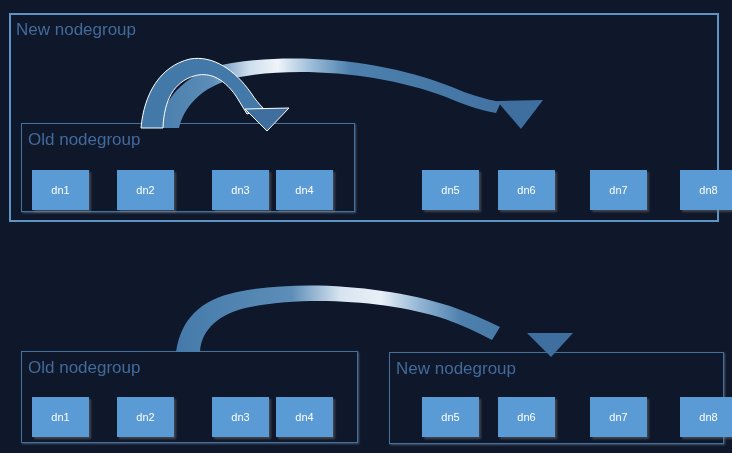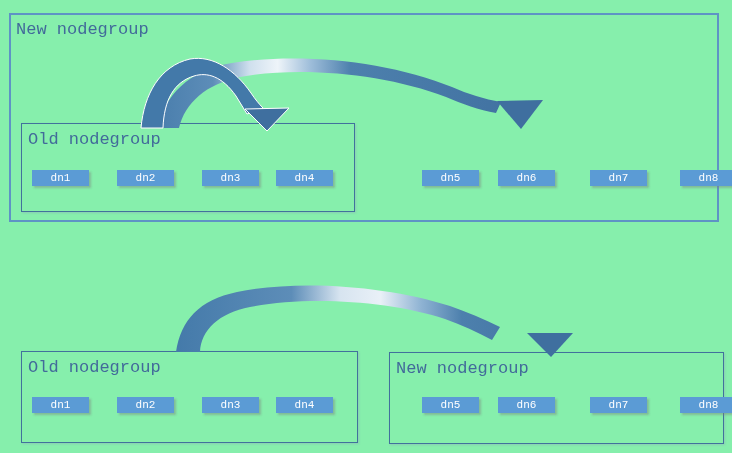--- a/index.html
+++ b/index.html
@@ -1,35 +1,35 @@
 <!DOCTYPE html>
 <html style="--node-fill: #5b9bd5; --node-text: #ffffff; --outer-box-border: #5e93c5; --inner-box-border: #41719c; --arrow-fill: #4379a9; --arrow-head-fill: #3f6f9f; --label-color: #426a9a;"><head>
 <meta charset="utf-8">
 <style>
   html,body{margin:0;padding:0;background:#ffffff;}
   .canvas{
-    position:relative;width:732px;height:453px;background:#86efac;
-    font-family:Liberation Mono, monospace;overflow:hidden;
+    position:relative;width:732px;height:453px;background:#0f172a;
+    font-family:Liberation Sans, sans-serif;overflow:hidden;
   }
   .gbox{position:absolute;box-sizing:border-box;background:transparent;}
   .t-outer{left:9px;top:13px;width:710px;height:209px;border:2px solid var(--outer-box-border);}
   .t-old{left:21px;top:123px;width:334px;height:89px;border:1.5px solid var(--inner-box-border);box-shadow:1px 1px 2px rgba(140,165,190,.45);}
   .b-old{left:21px;top:351px;width:337px;height:92px;border:1.5px solid var(--inner-box-border);box-shadow:1px 1px 2px rgba(140,165,190,.45);}
   .b-new{left:389px;top:352px;width:335px;height:92px;border:1.5px solid var(--inner-box-border);box-shadow:1px 1px 2px rgba(140,165,190,.45);}
   .glabel{position:absolute;font-size:17px;color:var(--label-color);white-space:nowrap;line-height:1.1;}
   .l-tnew{left:16px;top:21px;}
   .l-told{left:28px;top:131px;}
   .l-bold{left:28px;top:359px;}
   .l-bnew{left:396px;top:360px;}
   .node{
-    position:absolute;width:57px;height:16px;background:var(--node-fill);
+    position:absolute;width:57px;height:40px;background:var(--node-fill);
     color:var(--node-text);font-size:11px;display:flex;align-items:center;justify-content:center;
     box-shadow:2px 2px 2px rgba(125,125,125,.45);
   }
-  .c1{left:32px}.c2{left:117px}.c3{left:202px}.c4{left:276px}
+  .c1{left:32px}.c2{left:117px}.c3{left:212px}.c4{left:276px}
   .c5{left:422px}.c6{left:498px}.c7{left:590px}.c8{left:680px}
   .r-top{top:170px}.r-bot{top:397px}
   .arrows{position:absolute;left:0;top:0;pointer-events:none;}
   .band-a{fill:var(--arrow-fill);stroke:#ffffff;stroke-width:1;}
   .head{fill:var(--arrow-head-fill);}
   .head-a{stroke:#ffffff;stroke-width:1;}
 </style>
 </head>
 <body>
 

